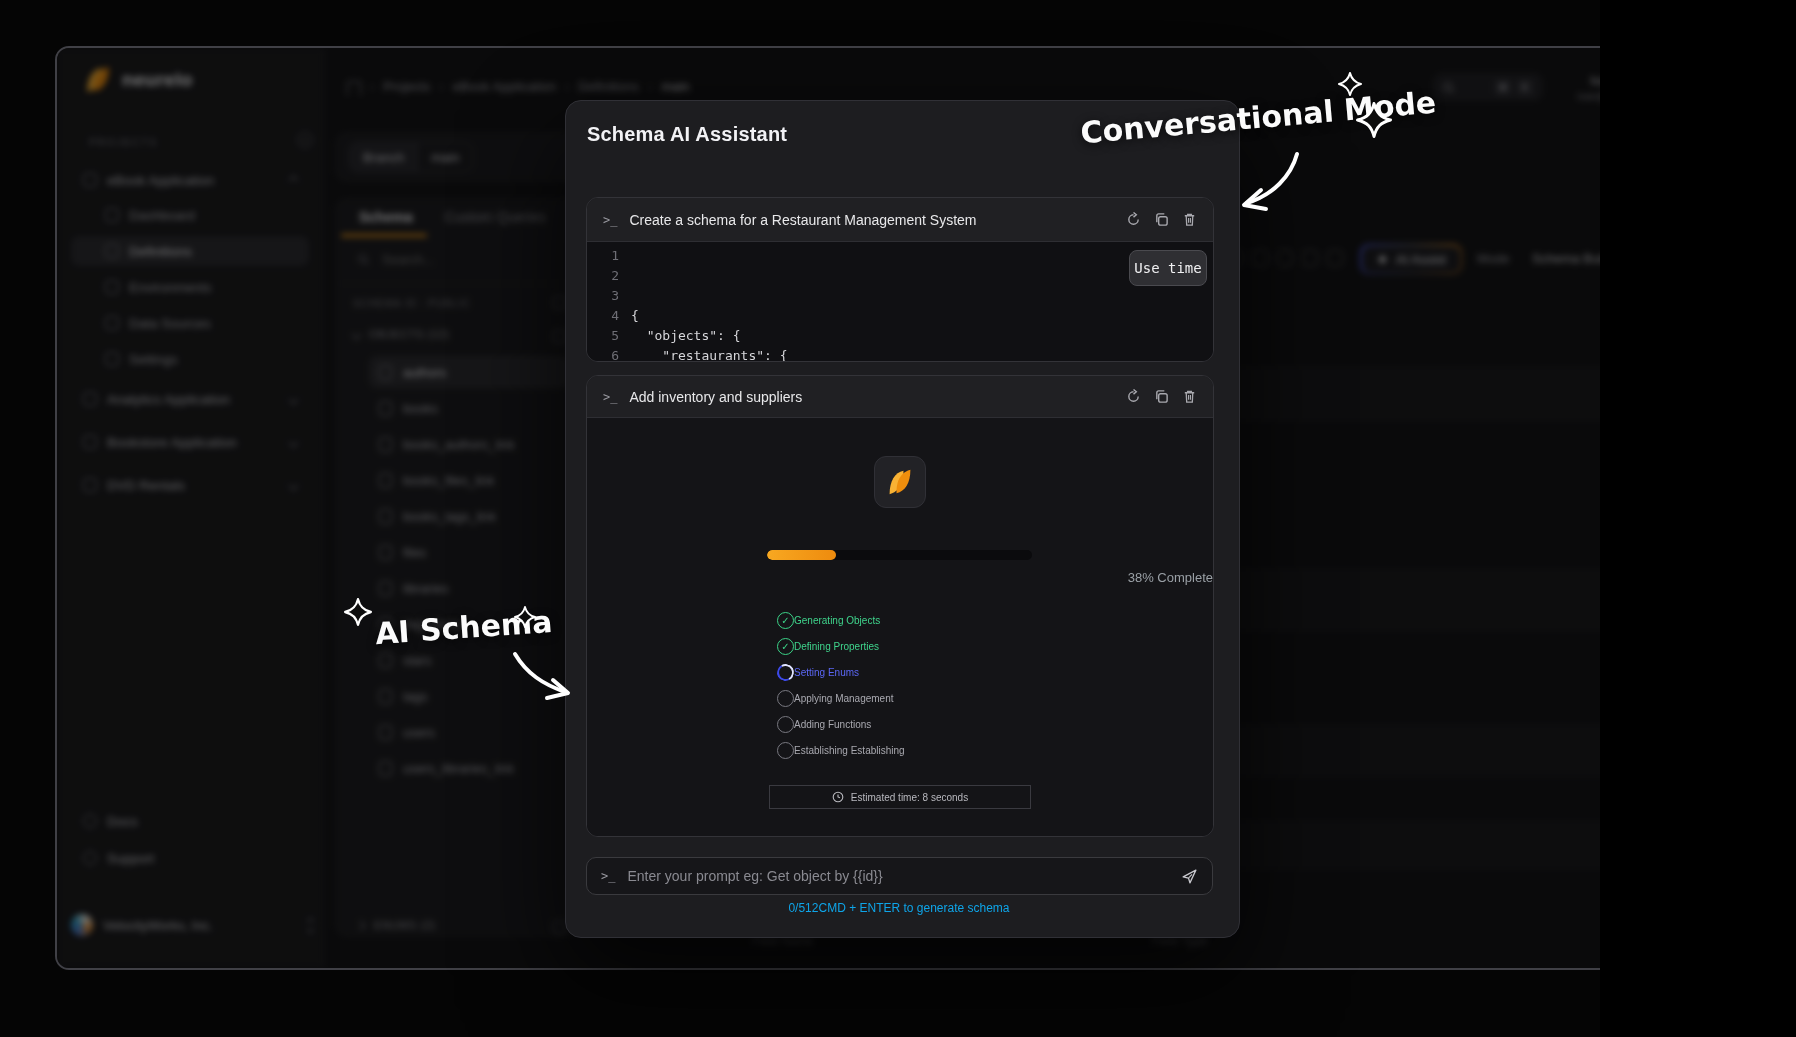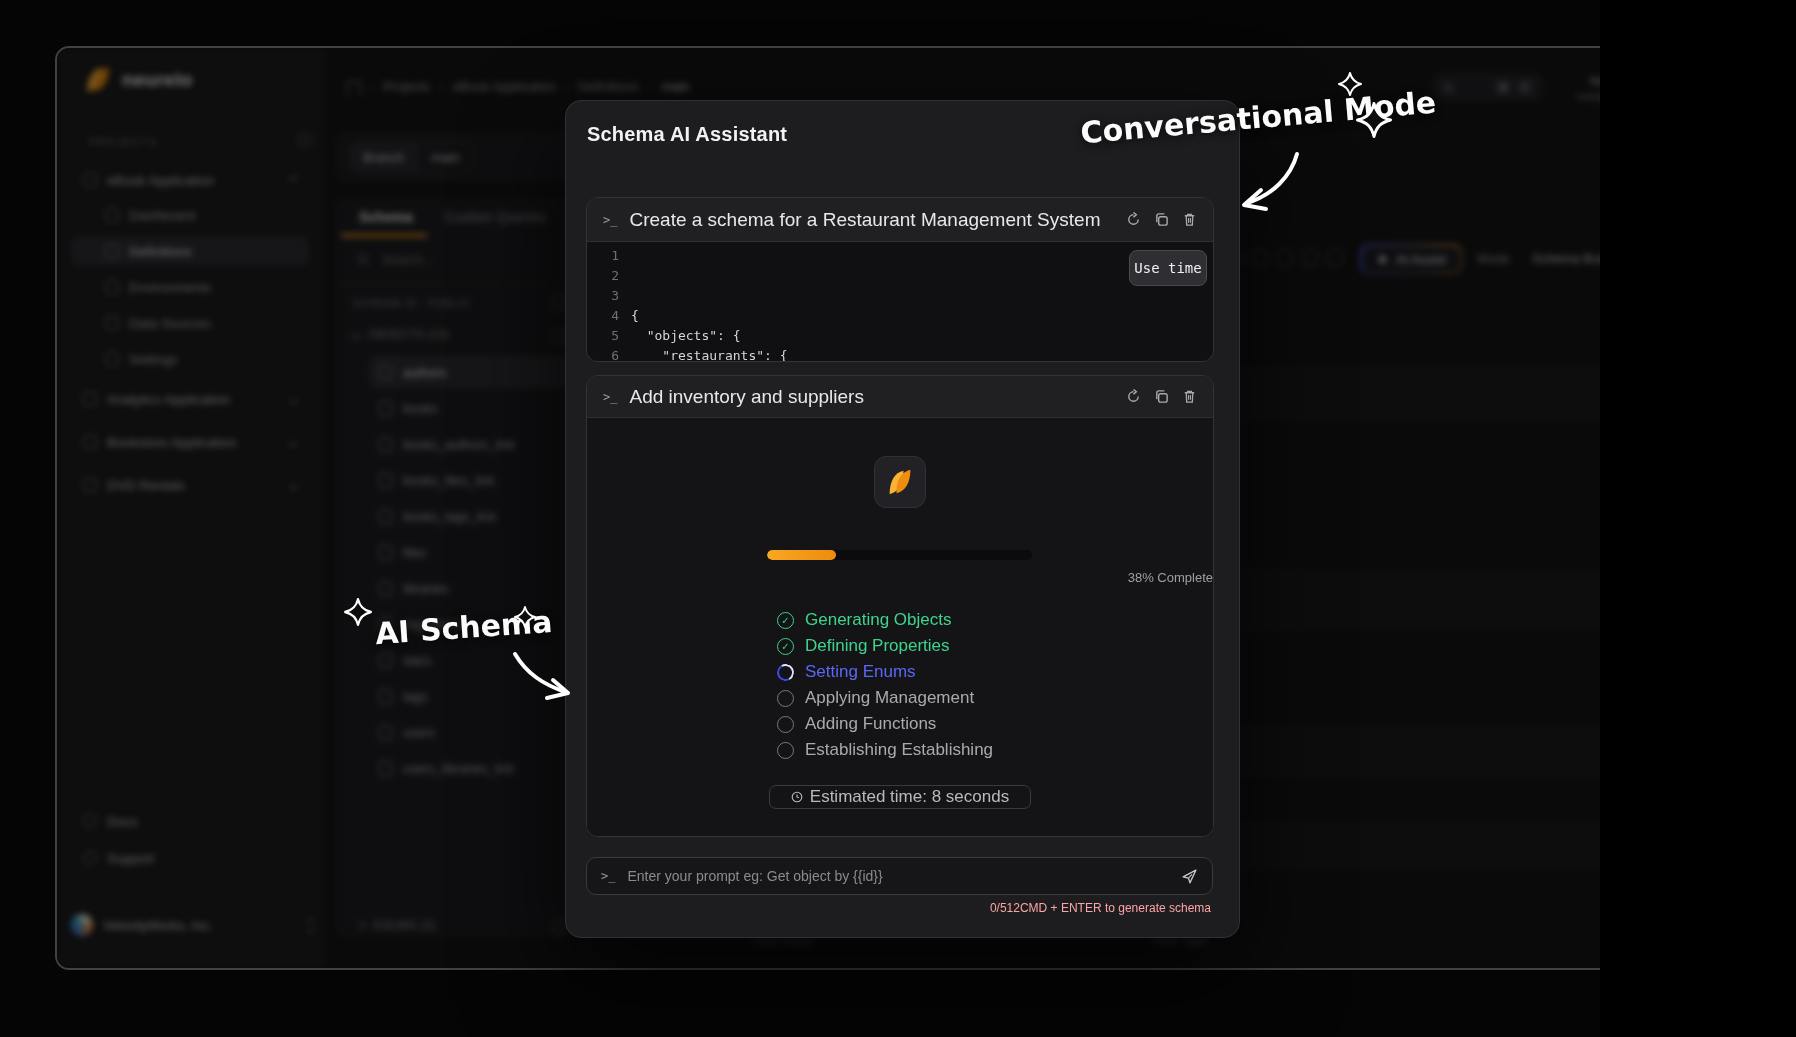--- a/index.html
+++ b/index.html
@@ -105,55 +105,55 @@
   .modal{position:absolute;left:565px;top:100px;width:675px;height:838px;background:#1d1d20;border:1px solid #303036;
     border-radius:16px;box-shadow:0 40px 100px rgba(0,0,0,.75)}
   .modal-title{position:absolute;left:21px;top:22px;font-size:20px;font-weight:600;color:#f2f2f5;letter-spacing:.2px}
   .card{position:absolute;left:20px;width:628px;border:1px solid #333338;border-radius:12px;overflow:hidden;background:#17171a}
   .card1{top:96px;height:165px}
   .card2{top:274px;height:462px}
   .card-head{height:44px;display:flex;align-items:center;padding:0 16px;gap:12px;background:#202023;
     border-bottom:1px solid #2e2e33}
   .card2 .card-head{height:42px}
   .term{font-family:"DejaVu Sans Mono",monospace;font-size:12px;color:#9a9aa1;flex:none}
-  .prompt-text{font-size:19px;color:#e8e8ea;flex:1}
+  .prompt-text{font-size:14px;color:#e8e8ea;flex:1}
   .head-ic{width:16px;height:16px;flex:none;color:#a8a8ae;display:flex;align-items:center;justify-content:center;cursor:pointer}
   .code-wrap{position:relative;height:120px;background:#101013;display:flex;
     font-family:"DejaVu Sans Mono",monospace;font-size:13px;line-height:20px;padding-top:4px}
   .gutter{width:44px;text-align:right;color:#6e6e75;flex:none;padding-right:12px}
   .code-col{color:#d6d6da;white-space:pre}
   .use-this{position:absolute;left:542px;top:8px;width:78px;height:36px;background:#2f2f33;border:1px solid #4a4a4f;
     border-radius:8px;color:#f0f0f2;font-size:14px;display:flex;align-items:center;justify-content:center;cursor:pointer}
   .card2-body{position:relative;height:420px;background:#141417}
   .logo-tile{position:absolute;left:287px;top:38px;width:52px;height:52px;border-radius:12px;background:#222226;
     border:1px solid #303036;display:flex;align-items:center;justify-content:center}
   .working{position:absolute;left:0;right:0;top:102px;text-align:center;font-size:17px;font-weight:600;color:#f0f0f3}
   .pbar{position:absolute;left:180px;top:132px;width:265px;height:10px;border-radius:5px;background:#0b0b0d;overflow:hidden}
   .pfill{height:100%;border-radius:5px;background:linear-gradient(90deg,#f8a821,#ee8b0e)}
   .pct{position:absolute;left:0;right:0;top:152px;text-align:right;font-size:13px;color:#9aa0a6}
   .steps{position:absolute;left:190px;top:189px;display:flex;flex-direction:column}
-  .step{height:26px;display:flex;align-items:center;gap:11px;font-size:17px}
+  .step{height:26px;display:flex;align-items:center;font-size:10px}
   .dot{width:17px;height:17px;border-radius:50%;flex:none;position:relative}
   .step.done{color:#3fd48c}
   .step.done .dot{border:1.7px solid #3bd387}
   .step.done .dot::after{content:"✓";position:absolute;inset:0;display:flex;align-items:center;justify-content:center;
     font-size:10px;color:#3bd387}
   .step.active{color:#5b67f5}
   .step.active .dot{border:2.6px solid #dfe3ff;border-bottom-color:#3c49e8;border-left-color:#3c49e8;transform:rotate(15deg)}
   .step.pending{color:#a9a9b0}
   .step.pending .dot{border:1.7px solid #787880}
-  .eta-box{position:absolute;left:182px;top:367px;width:262px;height:24px;border:1px solid #3a3a40;border-radius:7px;
-    display:flex;align-items:center;justify-content:center;gap:7px;font-size:17px;color:#b9b9bf}
+  .eta-box{position:absolute;left:182px;top:367px;width:262px;height:24px;border:1px solid #3a3a40;border-radius:0;
+    display:flex;align-items:center;justify-content:center;gap:7px;font-size:10px;color:#b9b9bf}
   .prompt-input{position:absolute;left:20px;top:756px;width:627px;height:38px;border:1px solid #3a3a3e;border-radius:10px;
     background:#161619;display:flex;align-items:center;gap:12px;padding:0 14px}
   .prompt-input input{flex:1;background:transparent;border:none;outline:none;color:#cfcfd4;font-size:14px;
     font-family:"Liberation Sans",sans-serif}
   .prompt-input input::placeholder{color:#8a8a91}
-  .modal-foot{position:absolute;left:21px;right:28px;top:800px;display:flex;justify-content:flex-end;
-    font-size:12px;color:#fca5a5}
+  .modal-foot{position:absolute;left:21px;right:28px;top:800px;display:flex;justify-content:center;
+    font-size:12px;color:#0ea5e9}
 
   
   .anno{position:absolute;color:#fbfbfb;font-weight:700;font-family:"DejaVu Sans",sans-serif;
     text-shadow:0 2px 10px rgba(0,0,0,.7);white-space:nowrap}
   .anno.conv{left:1080px;top:100px;font-size:30px;transform:rotate(-5deg)}
   .anno.ais{left:375px;top:610px;font-size:30px;transform:rotate(-4deg)}
   .spark{position:absolute}
 </style>
 </head>
 <body>

